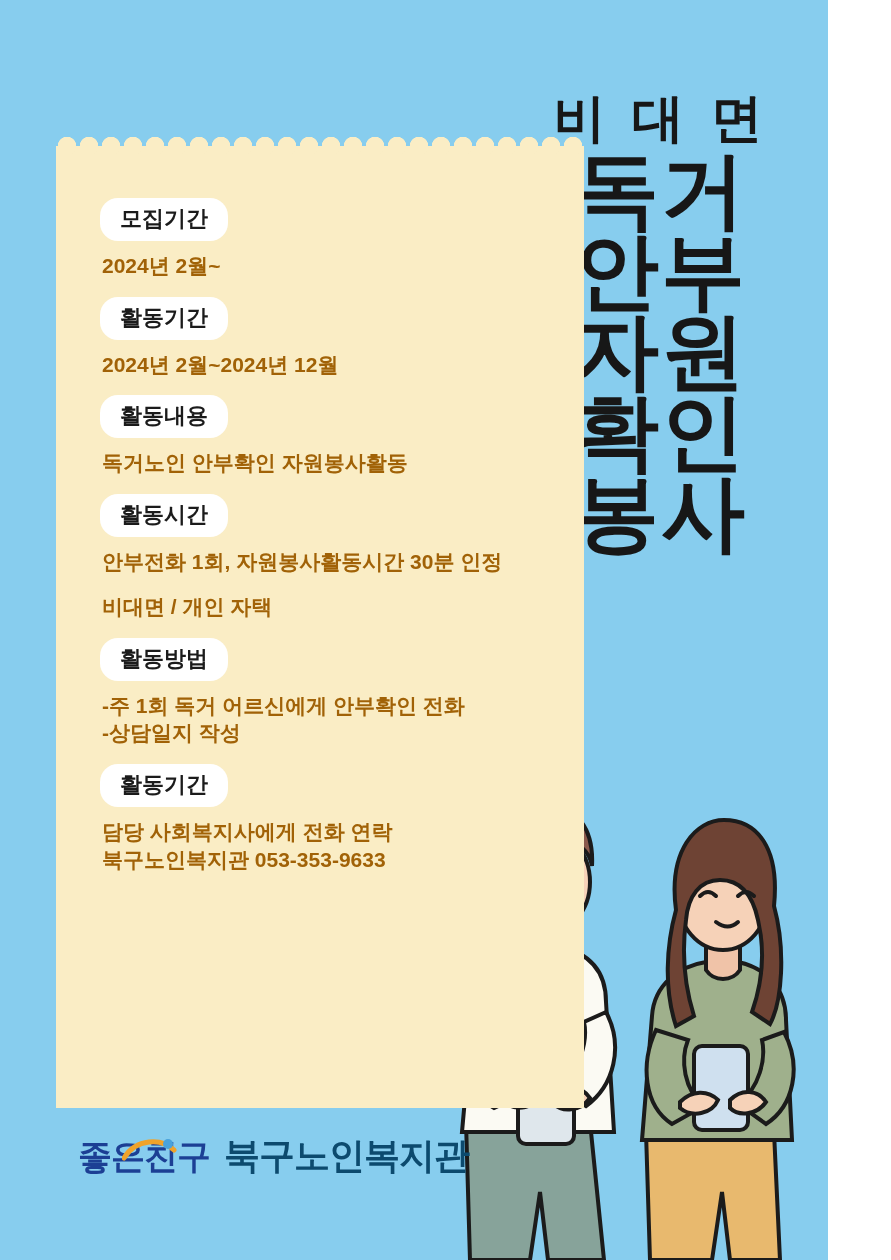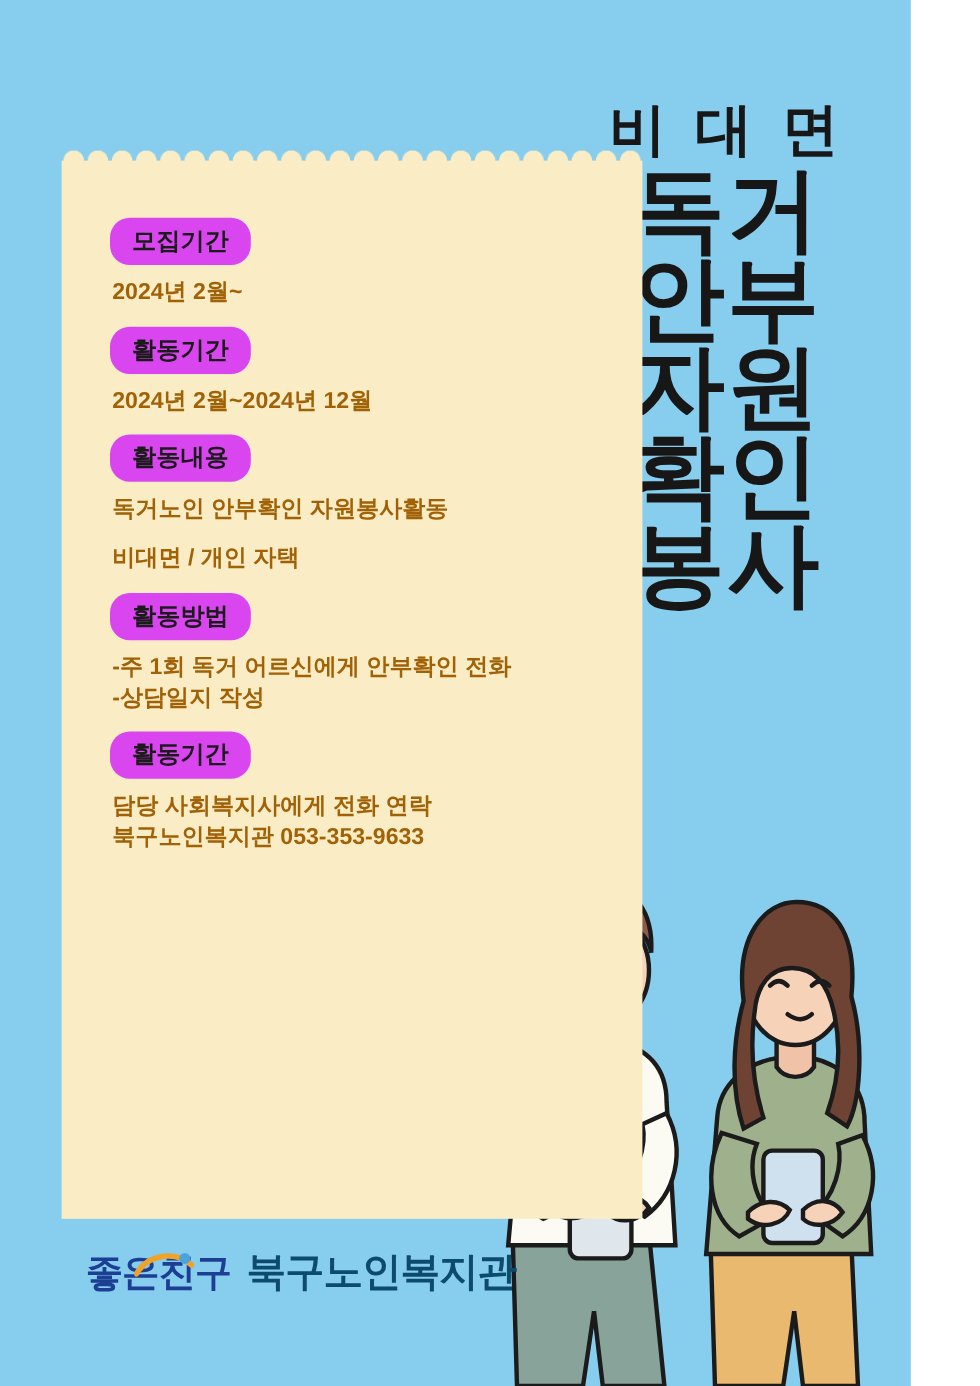--- a/index.html
+++ b/index.html
@@ -69,21 +69,21 @@
   }
   .card-inner {
     position: absolute;
     left: 0; top: 0; right: 0; bottom: 0;
     padding: 52px 30px 20px 30px;
     box-sizing: border-box;
   }
   .row { margin-bottom: 17px; }
   .pill {
     display: inline-block;
-    background: #d946ef;
+    background: #ffffff;
     color: #1b1b1b;
     font-weight: 800;
     font-size: 22px;
     line-height: 1;
     padding: 10px 20px 11px 20px;
     border-radius: 18px;
     margin-left: 14px;
   }
   .value {
     margin: 11px 0 0 16px;
@@ -164,20 +164,24 @@
       <div class="row">
         <div class="pill">활동기간</div>
         <div class="value">2024년 2월~2024년 12월</div>
       </div>
 
       <div class="row">
         <div class="pill">활동내용</div>
         <div class="value">독거노인 안부확인 자원봉사활동</div>
       </div>
 
+      <div class="row">
+        <div class="pill">활동시간</div>
+        <div class="value">안부전화 1회, 자원봉사활동시간 30분 인정</div>
+      </div>
 
       <div class="row">
         <div class="value">비대면 / 개인 자택</div>
       </div>
 
       <div class="row">
         <div class="pill">활동방법</div>
         <div class="value">-주 1회 독거 어르신에게 안부확인 전화
 -상담일지 작성</div>
       </div>

